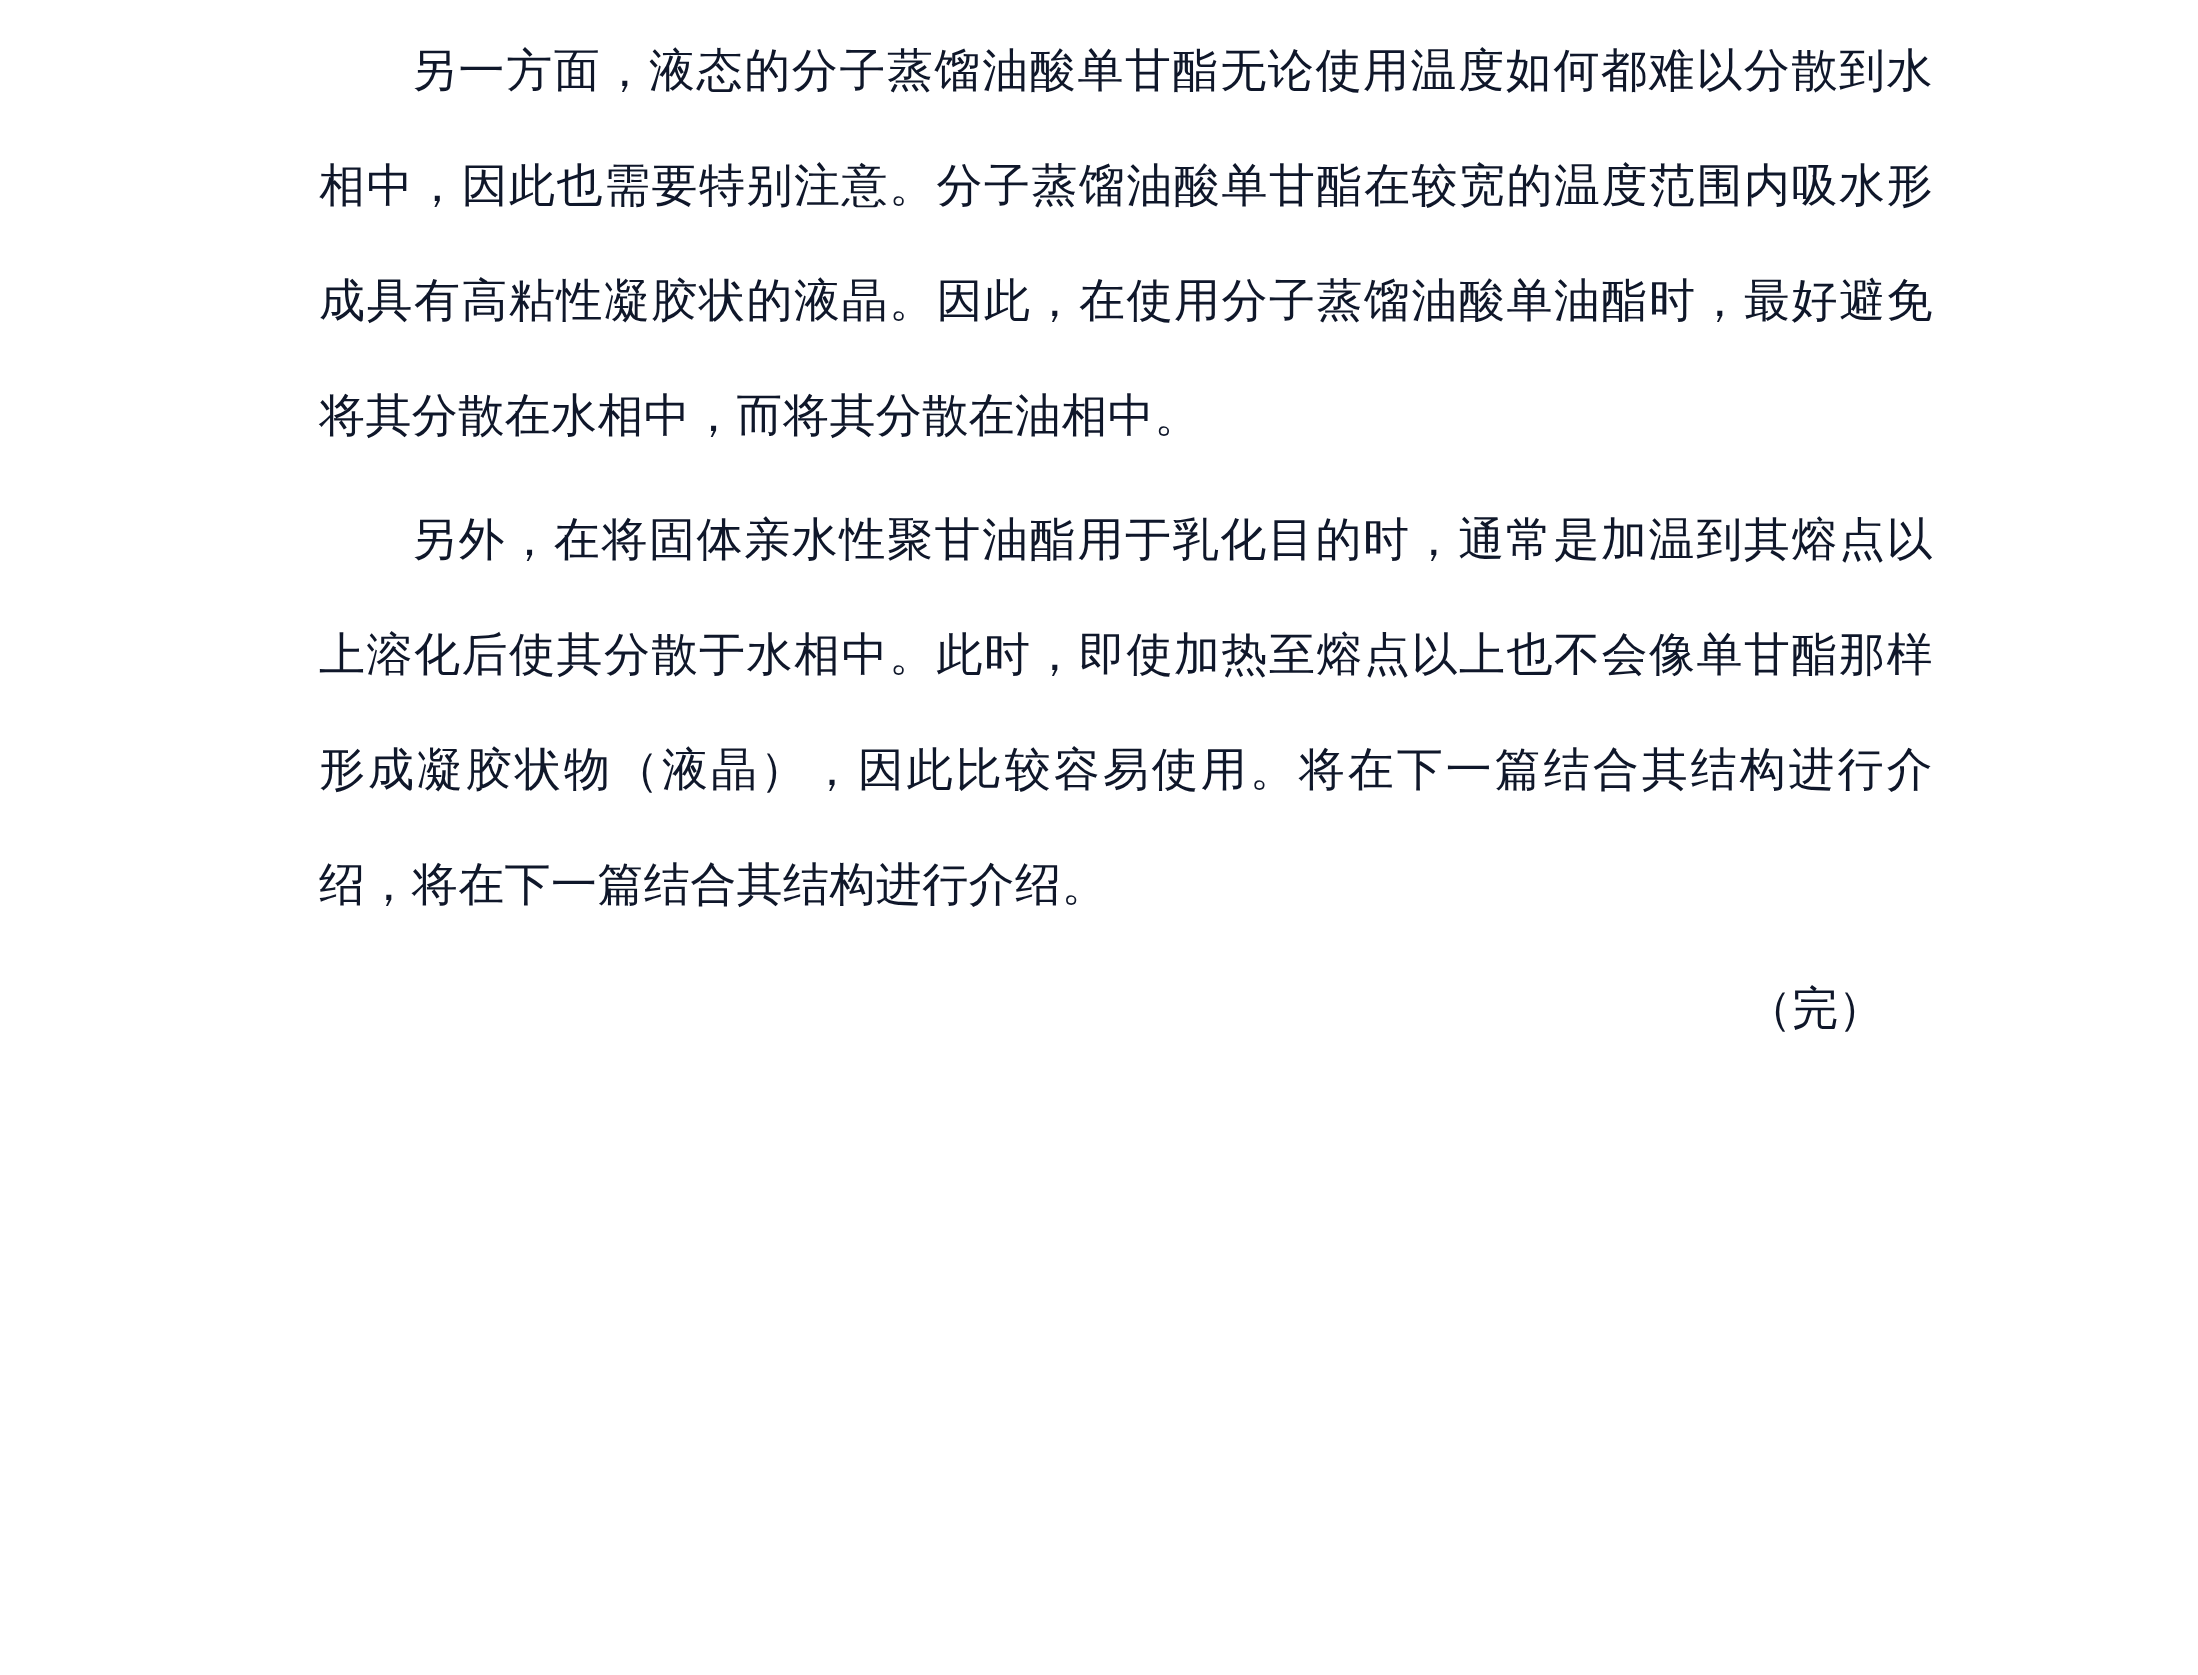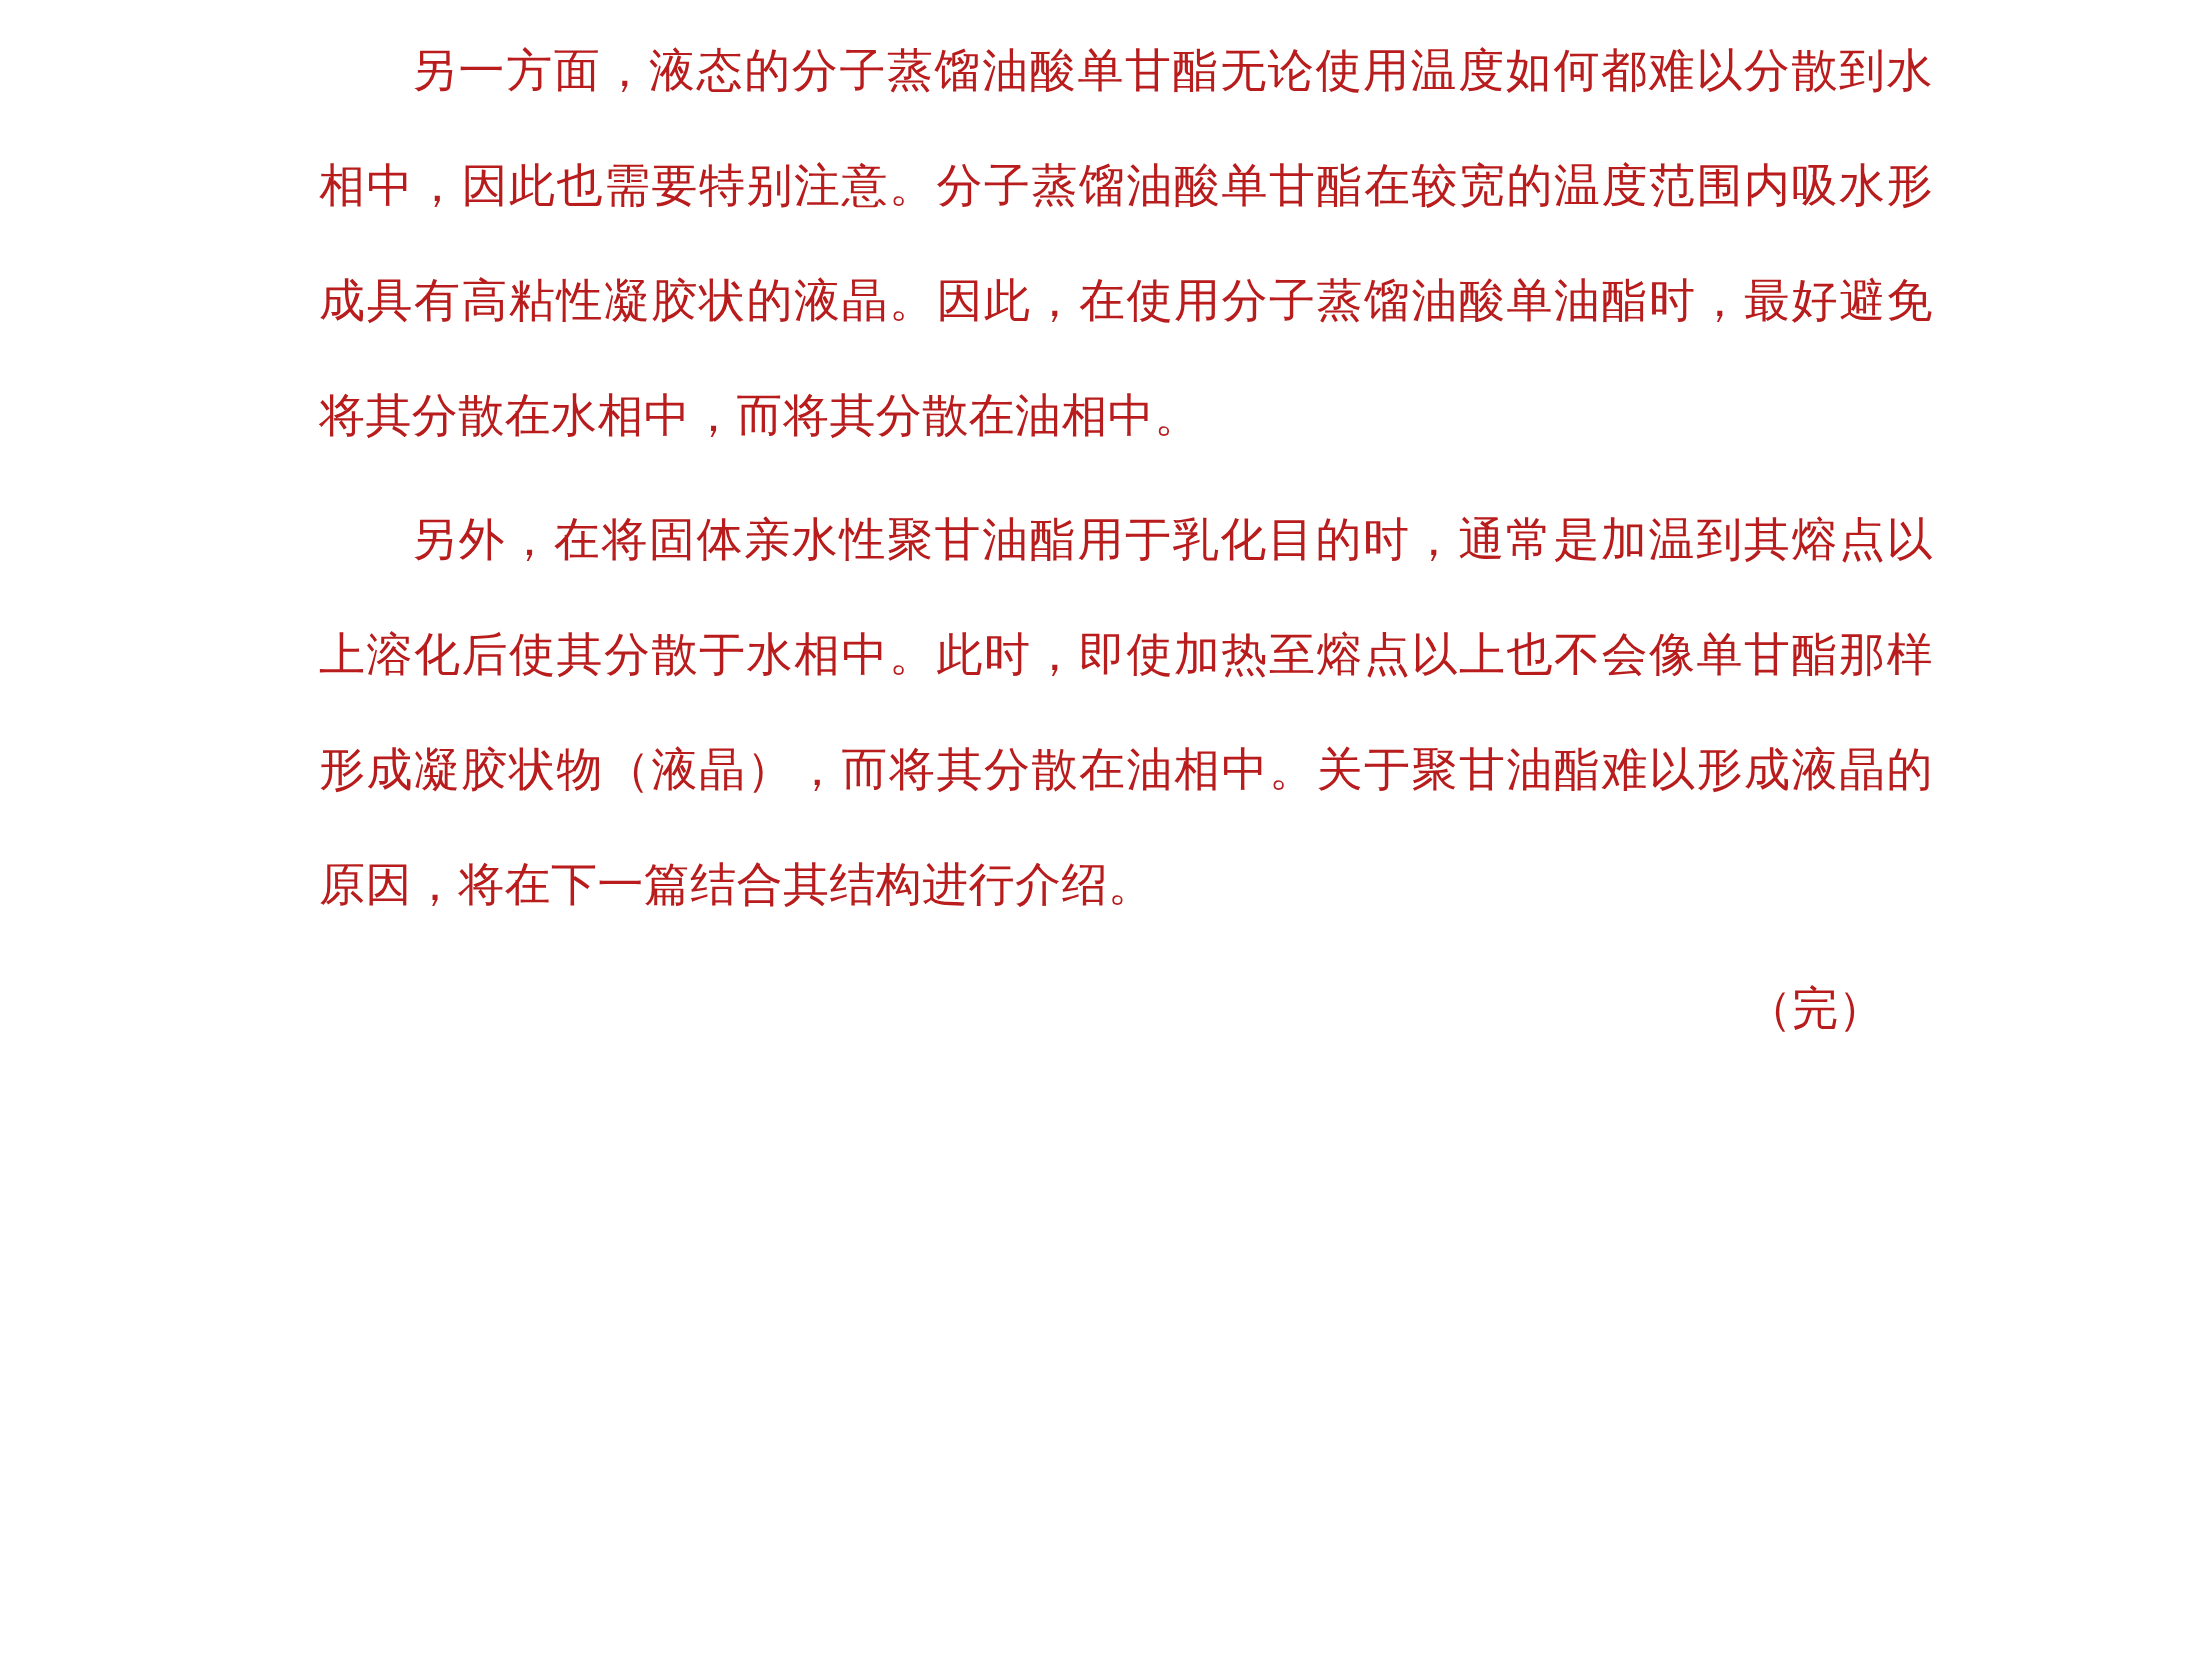--- a/index.html
+++ b/index.html
@@ -4,21 +4,21 @@
 <style>
   * { margin: 0; padding: 0; box-sizing: border-box; }
   html, body {
     background: #ffffff;
   }
   .page {
     position: relative;
     width: 2199px;
     height: 1676px;
     background: #ffffff;
-    color: #b91c1c;
+    color: #0f172a;
     font-family: "Liberation Serif", "DejaVu Serif", serif;
     overflow: hidden;
   }
   .content {
     position: absolute;
     top: 13.3px;
     left: 319px;
     width: 1614px;
   }
   .body-text p.para {
@@ -39,20 +39,20 @@
   }
 </style>
 </head>
 <body>
 
 <div class="page">
   <div class="content">
 
     <div class="body-text">
       <p class="para">另一方面，液态的分子蒸馏油酸单甘酯无论使用温度如何都难以分散到水相中，因此也需要特别注意。分子蒸馏油酸单甘酯在较宽的温度范围内吸水形成具有高粘性凝胶状的液晶。因此，在使用分子蒸馏油酸单油酯时，最好避免将其分散在水相中，而将其分散在油相中。</p>
-      <p class="para">另外，在将固体亲水性聚甘油酯用于乳化目的时，通常是加温到其熔点以上溶化后使其分散于水相中。此时，即使加热至熔点以上也不会像单甘酯那样形成凝胶状物（液晶），而将其分散在油相中。关于聚甘油酯难以形成液晶的原因，将在下一篇结合其结构进行介绍。</p>
+      <p class="para">另外，在将固体亲水性聚甘油酯用于乳化目的时，通常是加温到其熔点以上溶化后使其分散于水相中。此时，即使加热至熔点以上也不会像单甘酯那样形成凝胶状物（液晶），因此比较容易使用。将在下一篇结合其结构进行介绍，将在下一篇结合其结构进行介绍。</p>
     </div>
 
     <p class="end-mark">（完）</p>
 
   </div>
 </div>
 
 
 </body></html>

